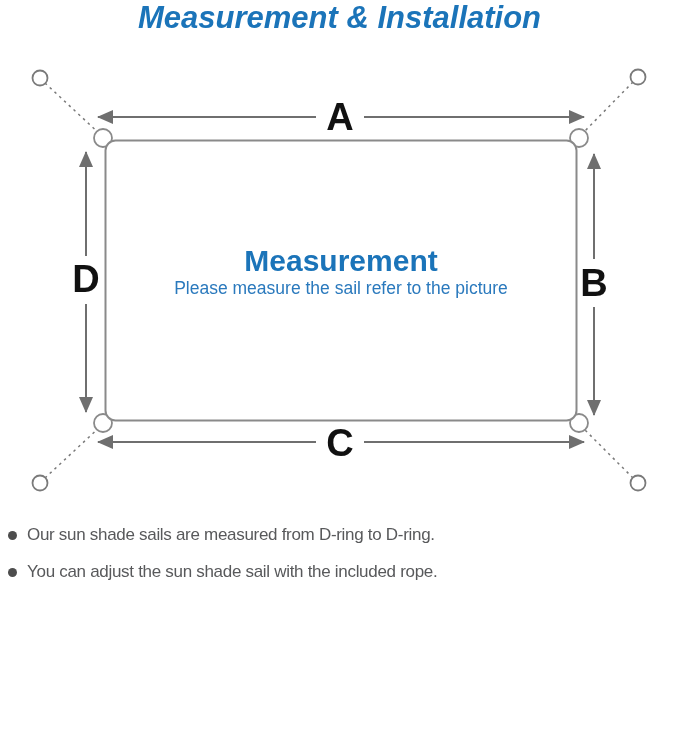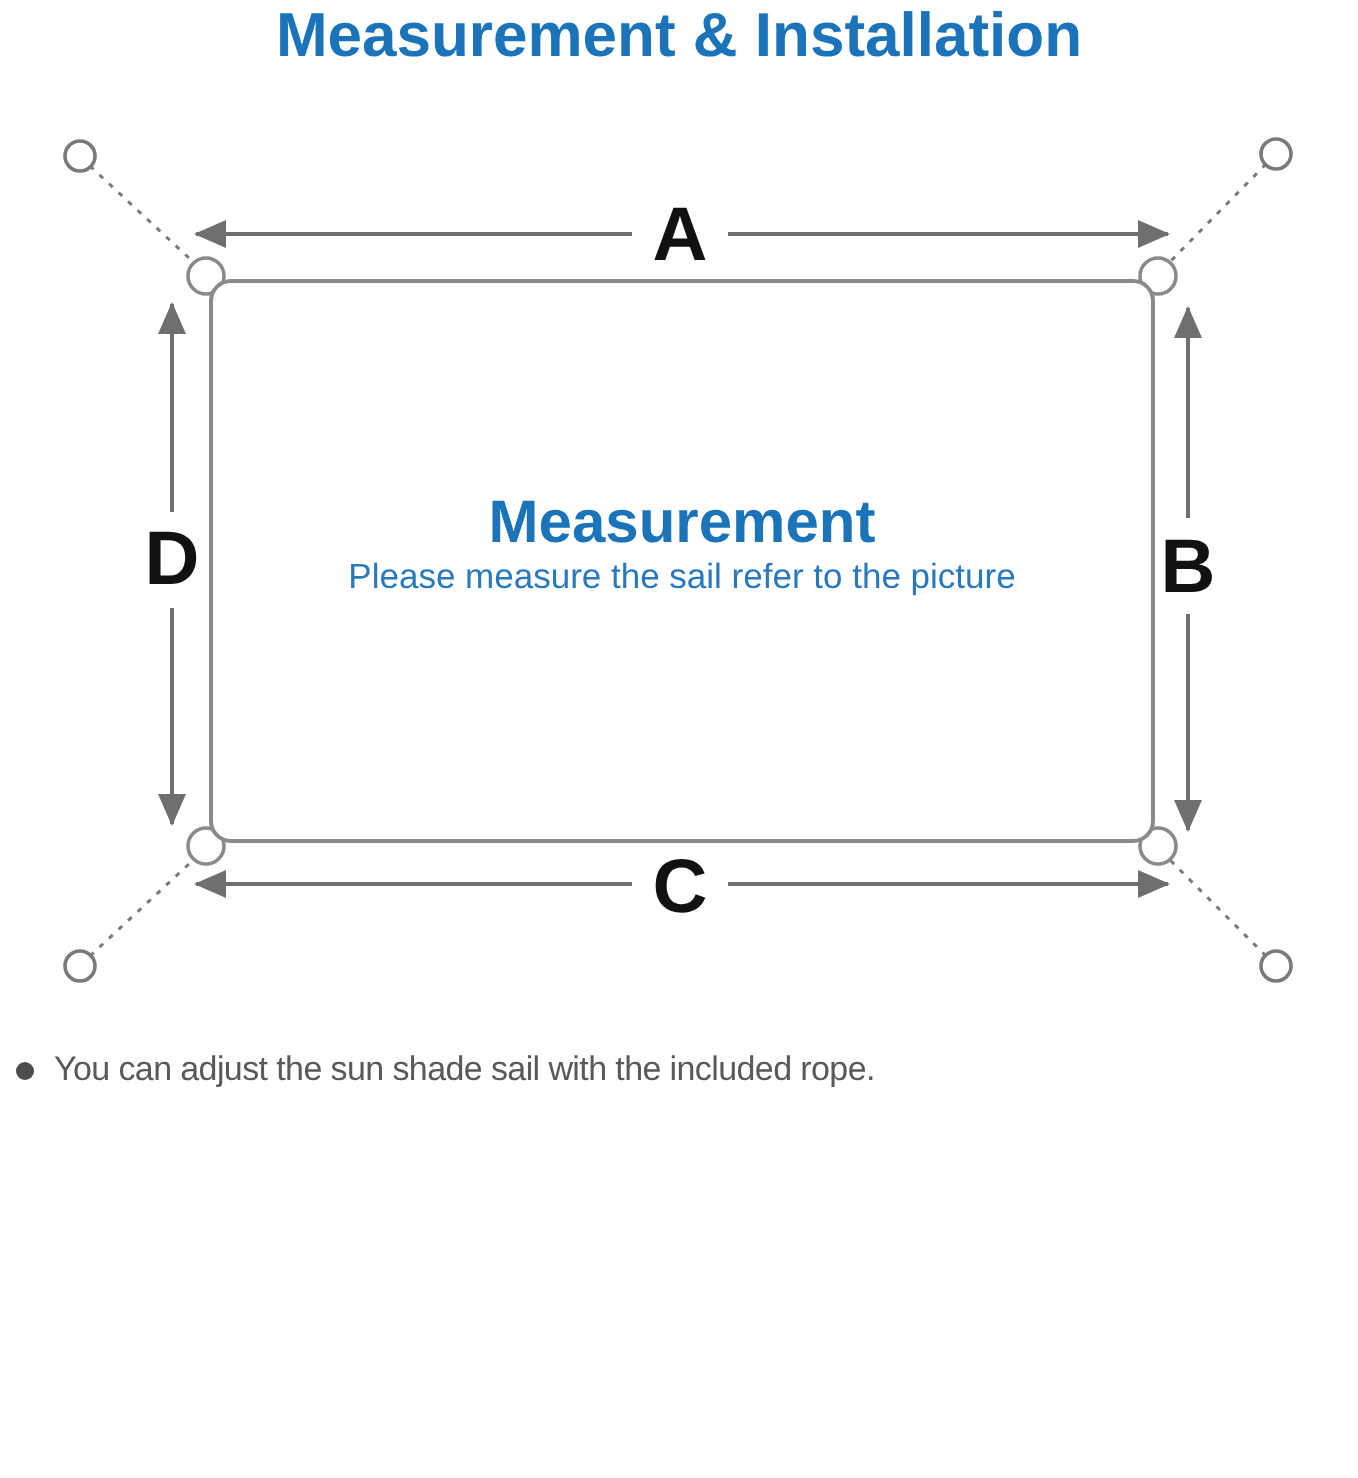--- a/index.html
+++ b/index.html
@@ -19,20 +19,21 @@
     position: absolute;
     top: 0px;
     left: 0;
     width: 100%;
     margin: 0;
     text-align: center;
     font-size: 31px;
     font-weight: bold;
     color: #1b74b9;
     letter-spacing: 0px;
+    font-style: italic;
   }
   .diagram-wrap {
     position: absolute;
     top: 60px;
     left: 0;
   }
   svg text {
     font-family: "Liberation Sans", sans-serif;
   }
   .dim-label {
@@ -130,17 +131,21 @@
       <text class="dim-label" x="86" y="232" text-anchor="middle">D</text>
 
       <text class="center-heading" x="341" y="211" text-anchor="middle">Measurement</text>
       <text class="center-caption" x="341" y="234" text-anchor="middle">Please measure the sail refer to the picture</text>
     </svg>
   </div>
 
   <ul class="notes">
     <li class="note-item">
       <span class="bullet-dot"></span>
+      <span class="note-text">Our sun shade sails are measured from D-ring to D-ring.</span>
+    </li>
+    <li class="note-item">
+      <span class="bullet-dot"></span>
       <span class="note-text">You can adjust the sun shade sail with the included rope.</span>
     </li>
   </ul>
 
 </div>
 
 </body></html>

